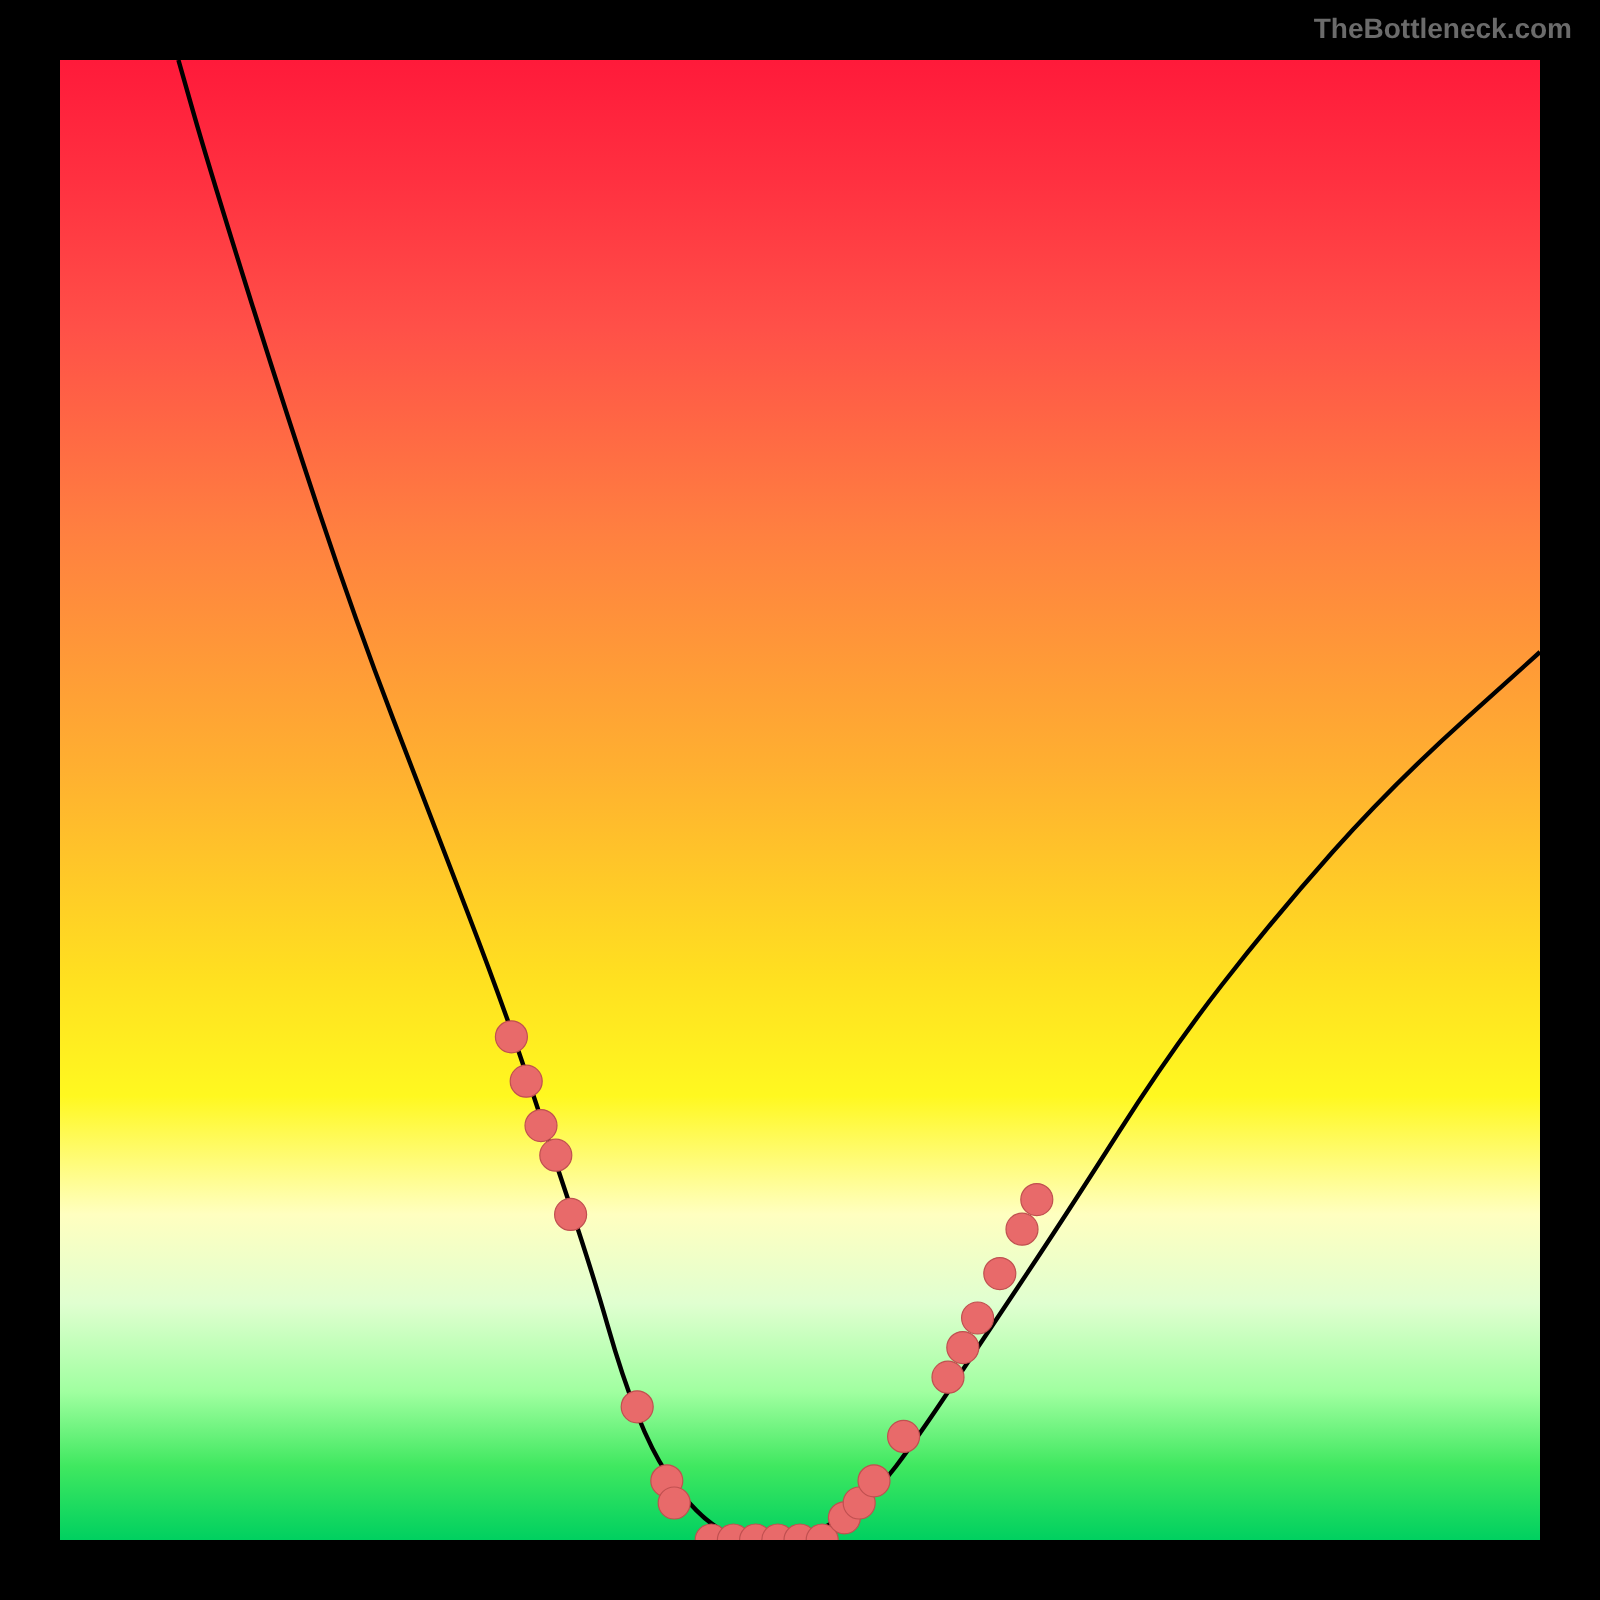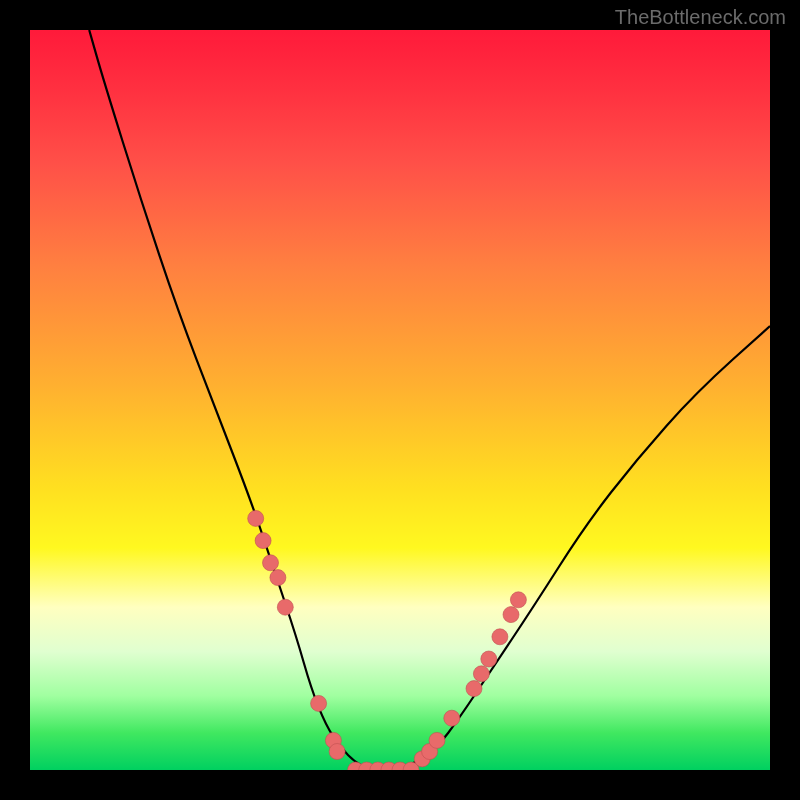--- a/index.html
+++ b/index.html
@@ -9,22 +9,22 @@
     height: 800px;
     background: #000;
     font-family: Arial, sans-serif;
     position: relative;
   }
   .watermark {
     position: absolute;
     top: 6px;
     right: 14px;
     color: #6b6b6b;
-    font-size: 20px;
-    font-weight: 400;
+    font-size: 14px;
+    font-weight: 700;
     z-index: 10;
   }
   .plot-area {
     position: absolute;
     left: 30px;
     top: 30px;
     width: 740px;
     height: 740px;
   }
   .plot-bg {

